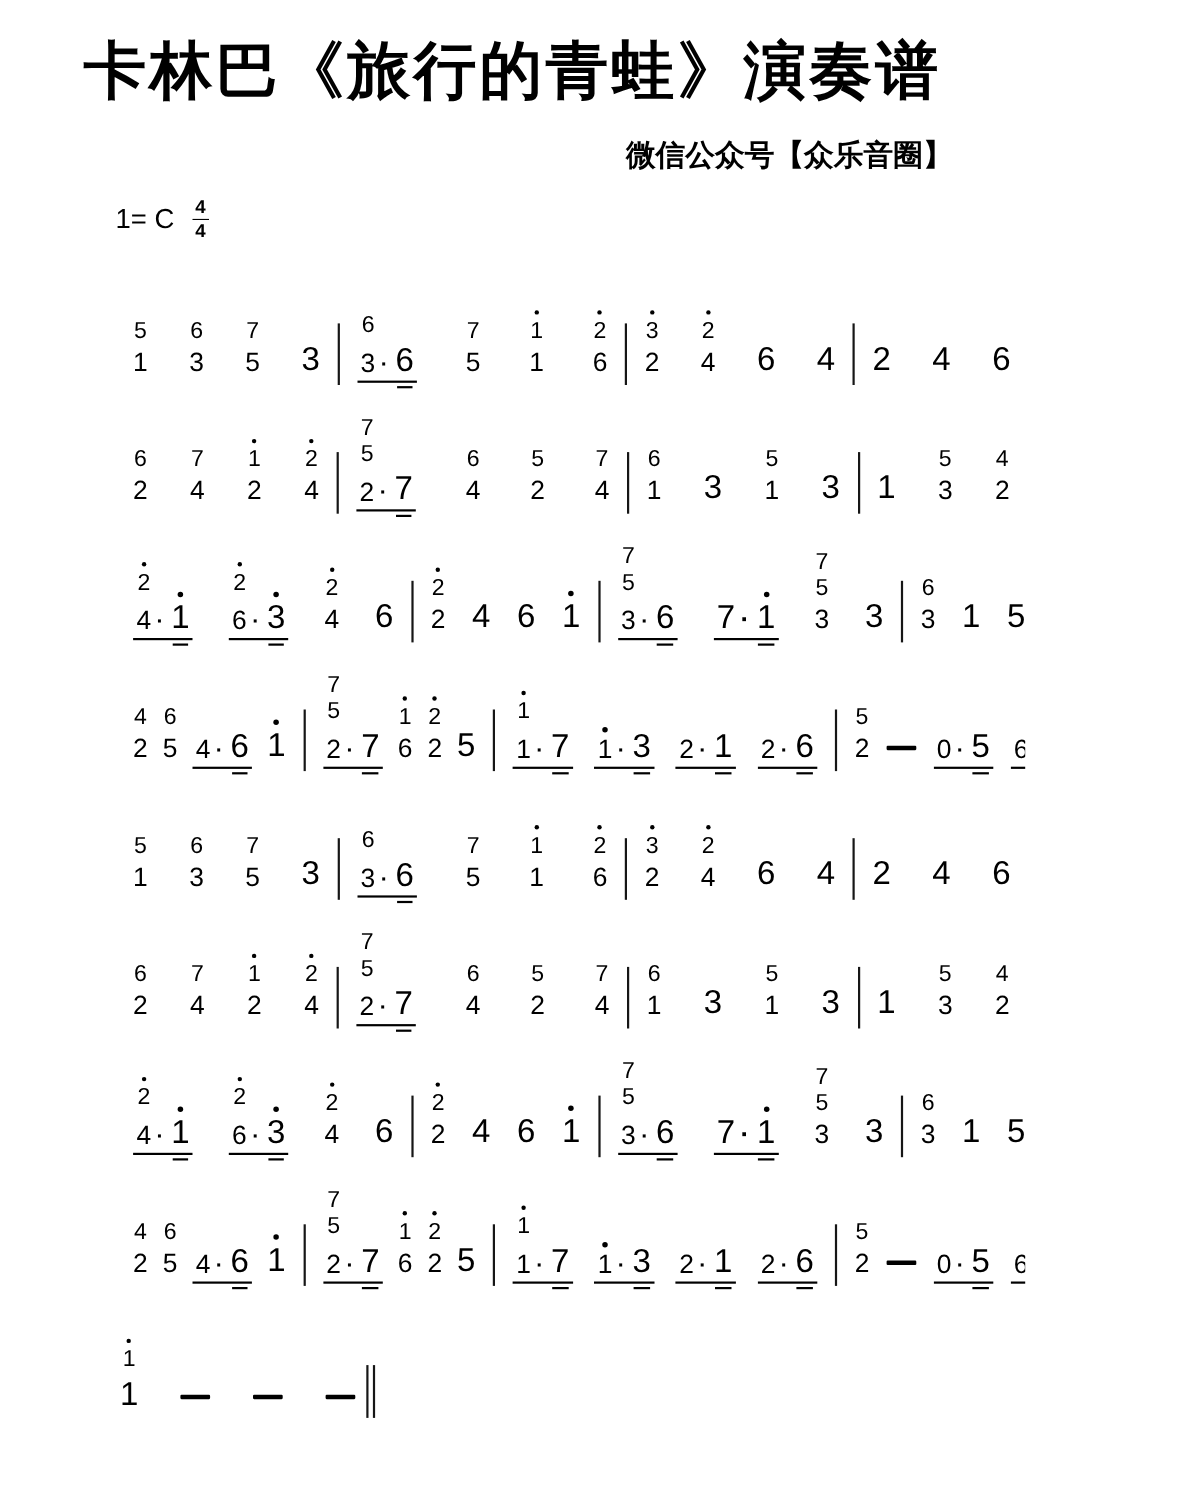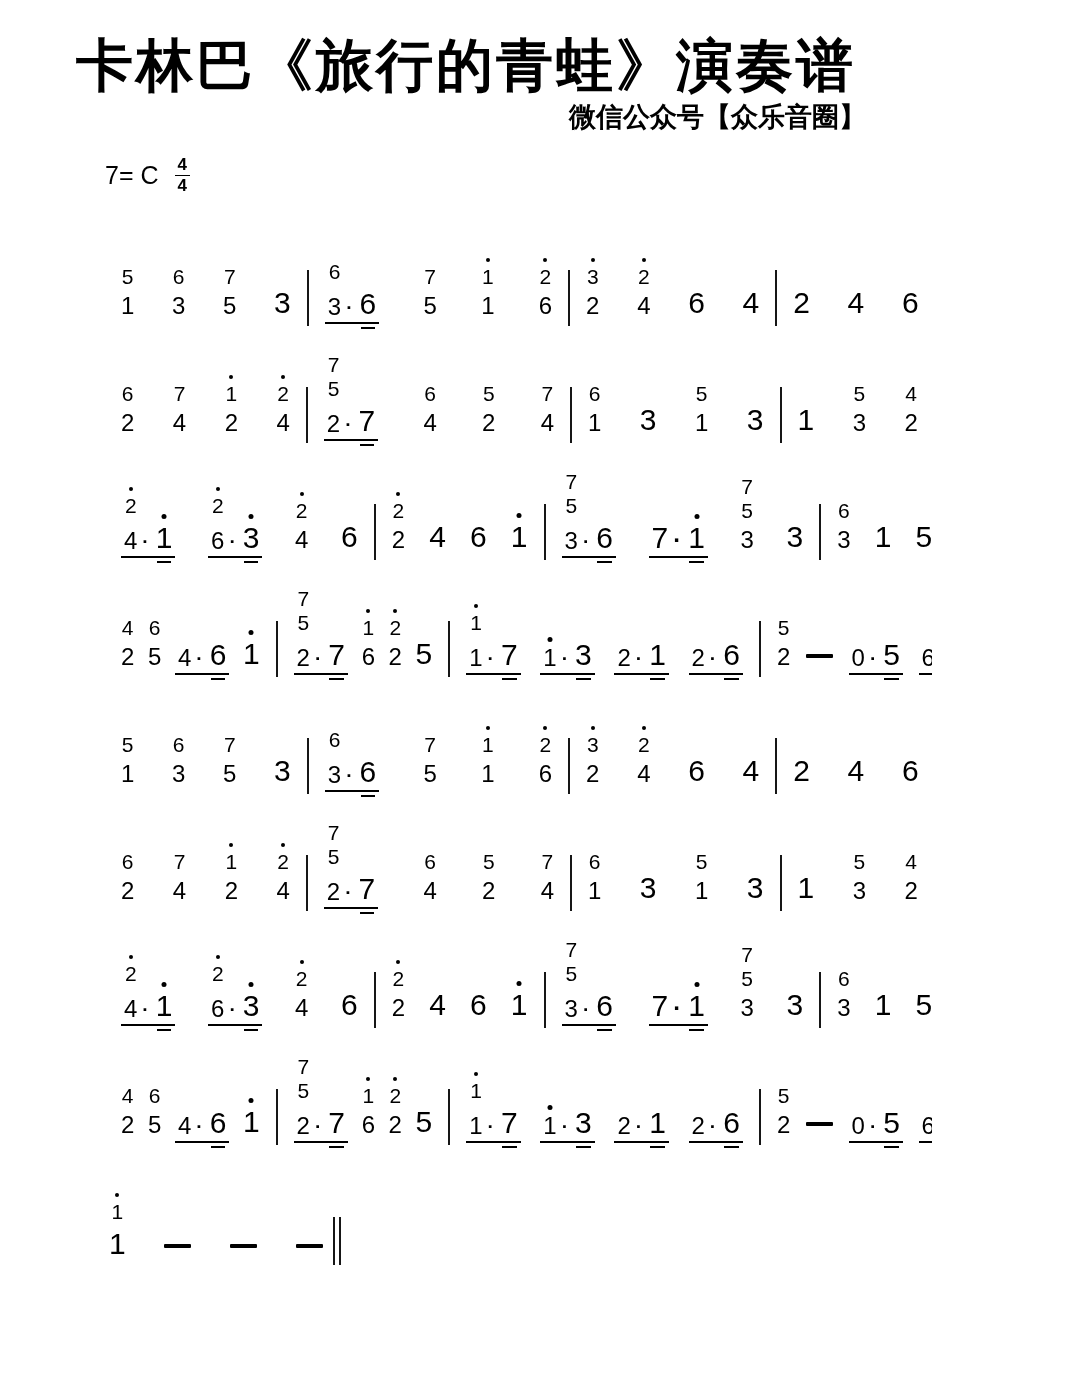--- a/index.html
+++ b/index.html
@@ -2,21 +2,21 @@
 <html><head>
 <meta charset="utf-8">
 <style>
   * { margin:0; padding:0; box-sizing:border-box; }
   html,body { background:#ffffff; }
   body { font-family:"Liberation Sans", sans-serif; color:#000; }
   .page { width:932px; height:1374px; background:#fff; overflow:hidden; padding-top:34px; }
 
   .title { text-align:center; font-size:57px; font-weight:900; letter-spacing:3px;
            line-height:1.1; font-family:"DejaVu Sans","Liberation Sans",sans-serif; }
-  .subtitle { margin:2px 66px 0 auto; width:fit-content; display:flex; gap:40px;
+  .subtitle { margin:26px 66px 0 auto; width:fit-content; display:flex; gap:40px;
               font-size:27px; font-weight:700; }
   .keysig { margin:20px 0 0 105px; display:flex; align-items:center; gap:16px;
             font-size:25px; height:42px; }
   .frac { display:inline-flex; flex-direction:column; align-items:center;
           font-size:17px; font-weight:700; line-height:1.05; }
   .frac .fn { border-bottom:1.5px solid #000; padding:0 3px 1px; }
   .frac .fd { padding-top:1px; }
 
   #score { margin:10px 0 0 105px; width:886px; }
   .line { display:flex; align-items:flex-end; height:117px; }
@@ -54,21 +54,21 @@
 <body>
 
 <div class="page">
   <h1 class="title">卡林巴《旅行的青蛙》演奏谱</h1>
 
   <div class="subtitle">
     <span>微信公众号【众乐音圈】</span>
   </div>
 
   <div class="keysig">
-    <span>7= C</span>
+    <span>1= C</span>
     <span class="frac">
       <span class="fn">4</span>
       <span class="fd">4</span>
     </span>
   </div>
 
   <div id="score">
       <div class="line">
         <div class="measure" style="flex-grow: 4;">
           <span class="ev">

